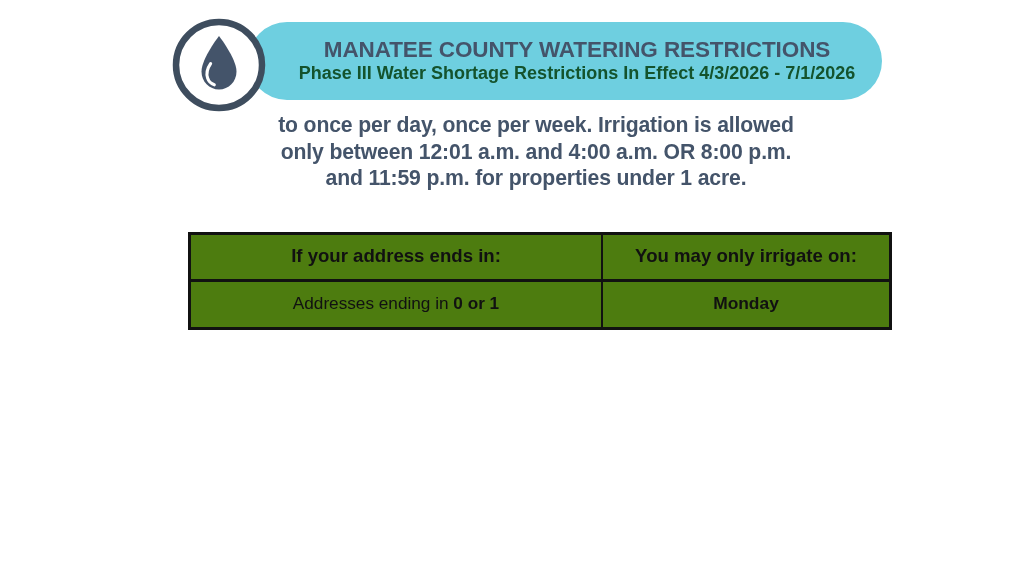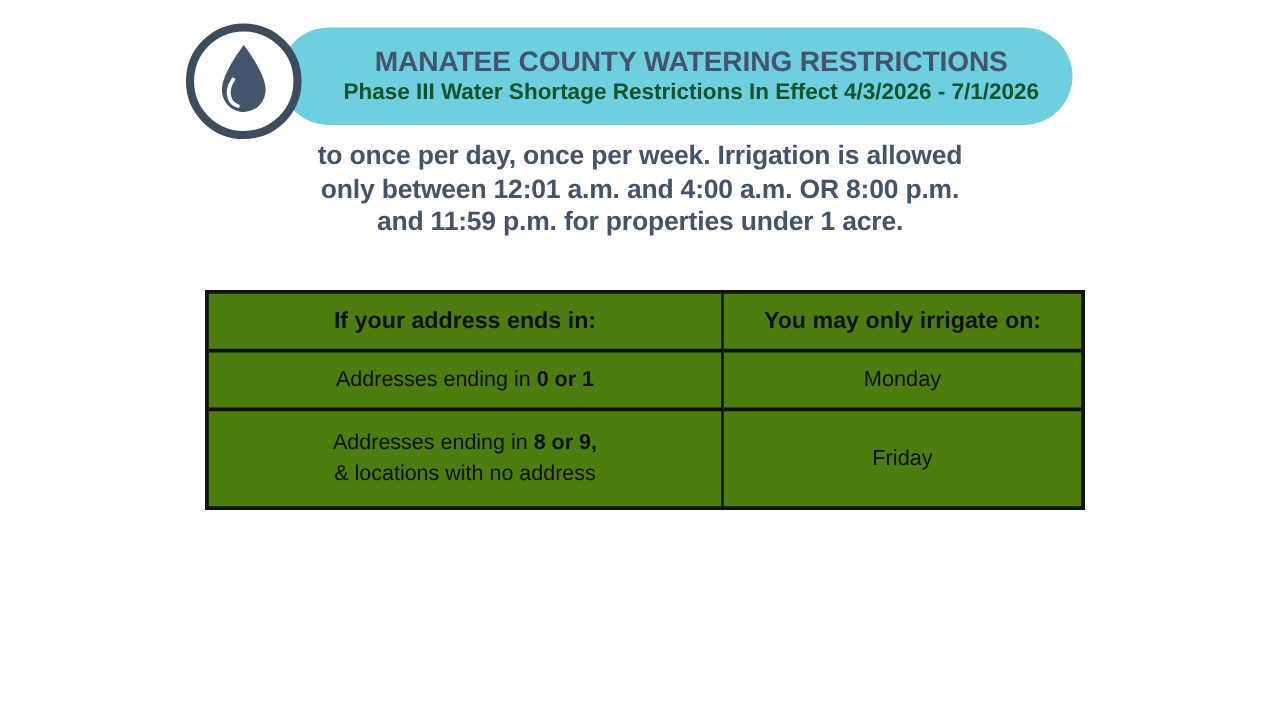--- a/index.html
+++ b/index.html
@@ -8,20 +8,21 @@
     width:1024px; height:575px;
     background:#ffffff;
     font-family:"Liberation Sans", sans-serif;
     overflow:hidden;
   }
 
   .page {
     position:relative;
     width:928px; height:575px;
     background:#ffffff;
+    margin-left:24px;
   }
 
   
   .banner-wrap {
     position:absolute;
     left:148px; top:18px;
     width:712px; height:86px;
   }
 
   .banner-pill {
@@ -112,21 +113,21 @@
     font-weight:bold;
     padding-bottom:1px;
   }
 
   .body-row td {
     height:47px;
     font-size:17.2px;
     font-weight:normal;
     padding-bottom:1px;
   }
-  .body-row .col-r { font-weight:normal; font-size:17.4px; }
+  .body-row .col-r { font-weight:bold; font-size:17.4px; }
   .body-row .col-l b { font-weight:bold; }
 
   .tall-row td { height:78px; }
   .tall-row .col-l { line-height:25px; }
 
   .nowrap { white-space:nowrap; }
 </style>
 </head>
 <body>
 
@@ -175,26 +176,17 @@
             <span class="nowrap">
               <span>Addresses ending in </span><b>0 or 1</b>
             </span>
           </td>
           <td class="col-r">Monday</td>
         </tr>
 
 
 
 
-        <tr class="body-row tall-row">
-          <td class="col-l">
-            <div class="nowrap">
-              <span>Addresses ending in </span><b>8 or 9,</b>
-            </div>
-            <div class="nowrap">&amp; locations with no address</div>
-          </td>
-          <td class="col-r">Friday</td>
-        </tr>
       </tbody>
     </table>
   </div>
 
 </div>
 
 </body></html>

